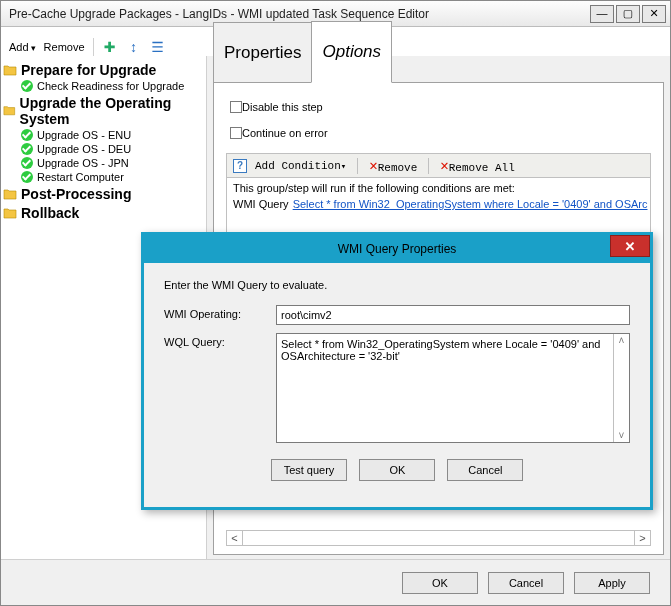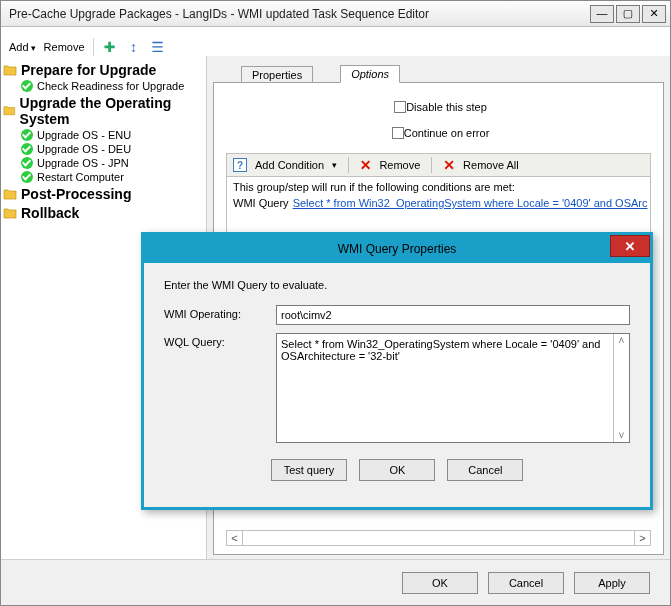--- a/index.html
+++ b/index.html
@@ -20,27 +20,27 @@
   .tree-group { margin:1px 0;}
   .tree-group-header { display:flex; align-items:center; gap:4px; font-weight:bold; font-size:14px; padding:1px 0;}
   .folder-icon { width:14px; height:14px; display:inline-block;}
   .folder-icon svg { display:block; }
   .tree-children { padding-left:18px;}
   .tree-item { display:flex; align-items:center; gap:4px; padding:1px 0;}
   .check-icon { width:12px; height:12px; border-radius:50%; background:#2ecc40; position:relative; flex:0 0 12px;}
   .check-icon::after { content:""; position:absolute; left:3px; top:1px; width:3px; height:6px; border:solid #fff; border-width:0 2px 2px 0; transform:rotate(45deg);}
   .right-panel { flex:1; padding:4px 6px; position:relative; background:#f0f0f0;}
   .tabrow { display:flex; align-items:flex-end; height:22px; position:relative;}
-  .tab { border:1px solid #a0a0a0; border-bottom:none; background:#f0f0f0; padding:2px 10px; font-size:11px; margin-right:-1px; position:relative; top:1px;margin-left:28px;}
+  .tab { border:1px solid #a0a0a0; border-bottom:none; background:#f0f0f0; padding:20px 10px; font-size:17px; margin-right:-1px; position:relative; top:1px;}
   .tab.active { background:#fff; z-index:2; border-bottom:1px solid #fff;font-style:italic;}
   .tabcontent { border:1px solid #a0a0a0; background:#fff; position:absolute; left:6px; right:6px; top:26px; bottom:4px; padding:12px 12px;}
-  .chk-row { display:flex; align-items:center; margin:6px 0 14px 4px;justify-content:center;}
+  .chk-row { display:flex; align-items:center; margin:6px 0 14px 4px;}
   .chk-box { width:12px; height:12px; border:1px solid #7a7a7a; background:#fff;}
   .cond-toolbar { border:1px solid #c0c0c0; background:#efefec; padding:3px 6px; display:flex; align-items:center; gap:4px; margin-top:12px;}
-  .cond-btn { display:flex; align-items:center; gap:8px; padding:0 4px;}
+  .cond-btn { display:flex; align-items:flex-end; gap:0; padding:0 4px;font-family:Liberation Mono, monospace;}
   .cond-sep { width:1px; height:16px; background:#c0c0c0; margin:0 3px;}
   .help-icon { width:14px; height:14px; border:1px solid #3a7ac0; color:#3a7ac0; font-weight:bold; display:flex; align-items:center; justify-content:center; font-size:10px; background:#fff;}
   .red-x { color:#d10; font-weight:bold; font-size:14px;}
   .cond-listwrap { border:1px solid #c0c0c0; border-top:none; background:#fff; height:92px; overflow:hidden; position:relative;}
   .cond-heading { padding:4px 6px; font-size:11px; color:#000;}
   .cond-row { display:flex; gap:4px; padding:0 6px; font-size:11px; white-space:nowrap; overflow:hidden;}
   .cond-link { color:#1254c6; text-decoration:underline;}
   .hscroll { position:absolute; left:12px; right:12px; bottom:8px; height:16px; background:#fff; border:1px solid #c0c0c0; display:flex;}
   .hscroll .arrow { width:16px; display:flex; align-items:center; justify-content:center; border-left:1px solid #c0c0c0; color:#555;}
   .hscroll .arrowl { width:16px; display:flex; align-items:center; justify-content:center; border-right:1px solid #c0c0c0; color:#555;}

